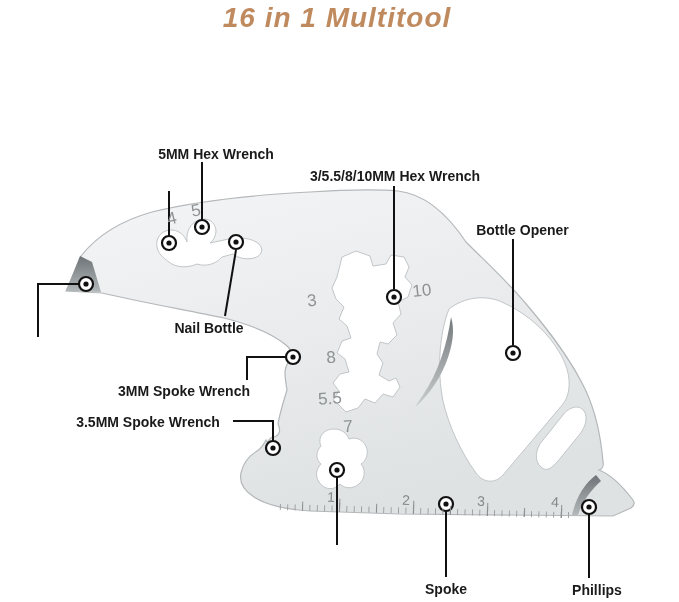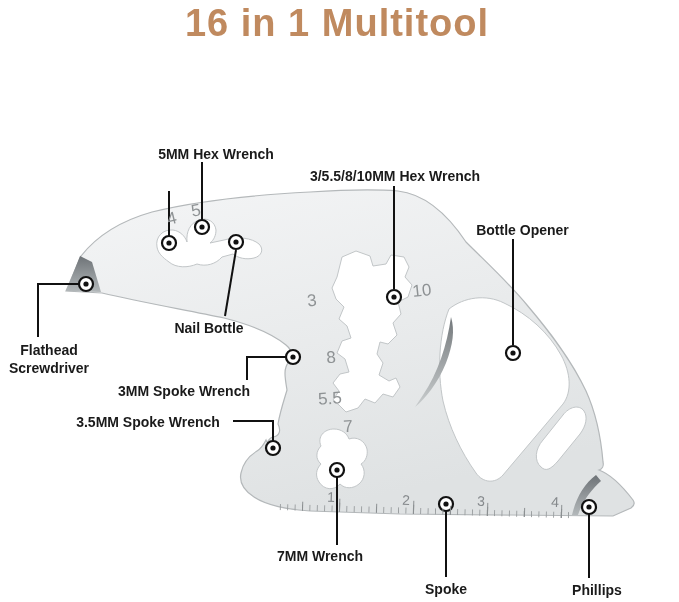--- a/index.html
+++ b/index.html
@@ -3,21 +3,21 @@
 <meta charset="utf-8">
 <style>
   html,body{margin:0;padding:0;background:#ffffff;}
   .stage{
     position:relative;width:679px;height:602px;overflow:hidden;background:#ffffff;
     font-family:"Liberation Sans",sans-serif;
   }
   .stage svg{position:absolute;left:0;top:0;}
   .title{
     position:absolute;left:337px;top:2px;transform:translateX(-50%);
-    font-size:38px;font-weight:bold;color:#c08a5f;letter-spacing:1px;white-space:nowrap;
+    font-size:28px;font-weight:bold;color:#c08a5f;letter-spacing:1px;white-space:nowrap;font-style:italic;
   }
   .callout-label{
     position:absolute;transform:translateX(-50%);
     font-size:14px;font-weight:bold;color:#1a1a1a;line-height:18px;
     white-space:pre-line;text-align:center;
   }
   .marking{
     position:absolute;transform:translate(-50%,-50%);
     color:#8e9294;font-size:17px;font-weight:normal;white-space:nowrap;
   }
@@ -177,25 +177,22 @@
   </svg>
 
   <div class="ruler-ticks"></div>
 
   <div class="title">16 in 1 Multitool</div>
 
   <div class="callout-label" style="left:216px;top:145px;">5MM Hex Wrench</div>
   <div class="callout-label" style="left:395px;top:167px;">3/5.5/8/10MM Hex Wrench</div>
   <div class="callout-label" style="left:518px;top:221px;padding-left:9px;">Bottle Opener</div>
   <div class="callout-label" style="left:209px;top:319px;">Nail Bottle</div>
-  <div class="callout-label" style="left:49px;top:341px;">Flathead
-Screwdriver</div>
   <div class="callout-label" style="left:184px;top:382px;">3MM Spoke Wrench</div>
   <div class="callout-label" style="left:148px;top:413px;">3.5MM Spoke Wrench</div>
-  <div class="callout-label" style="left:320px;top:547px;">7MM Wrench</div>
   <div class="callout-label" style="left:446px;top:580px;">Spoke</div>
   <div class="callout-label" style="left:597px;top:581px;">Phillips Screwdriver</div>
 
   <div class="marking" style="left:172px;top:219px;transform:translate(-50%,-50%) rotate(-14deg);">4</div>
   <div class="marking" style="left:196px;top:211px;transform:translate(-50%,-50%) rotate(-10deg);">5</div>
   <div class="marking" style="left:312px;top:301px;transform:translate(-50%,-50%) rotate(-6deg);">3</div>
   <div class="marking" style="left:422px;top:291px;transform:translate(-50%,-50%) rotate(-6deg);">10</div>
   <div class="marking" style="left:331px;top:358px;transform:translate(-50%,-50%) rotate(-4deg);">8</div>
   <div class="marking" style="left:330px;top:399px;transform:translate(-50%,-50%) rotate(-4deg);">5.5</div>
   <div class="marking" style="left:348px;top:427px;transform:translate(-50%,-50%) rotate(-4deg);">7</div>

